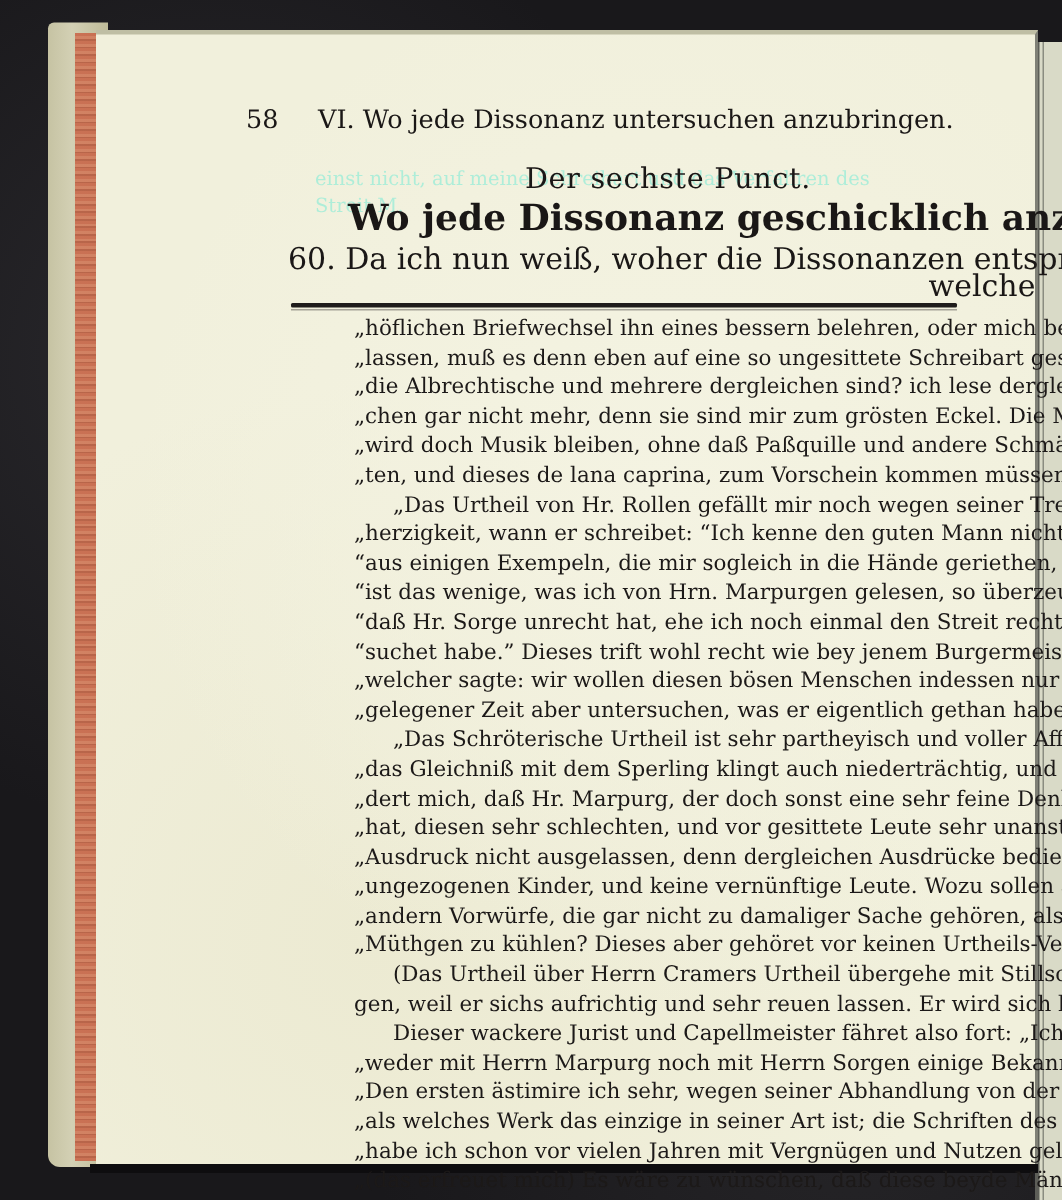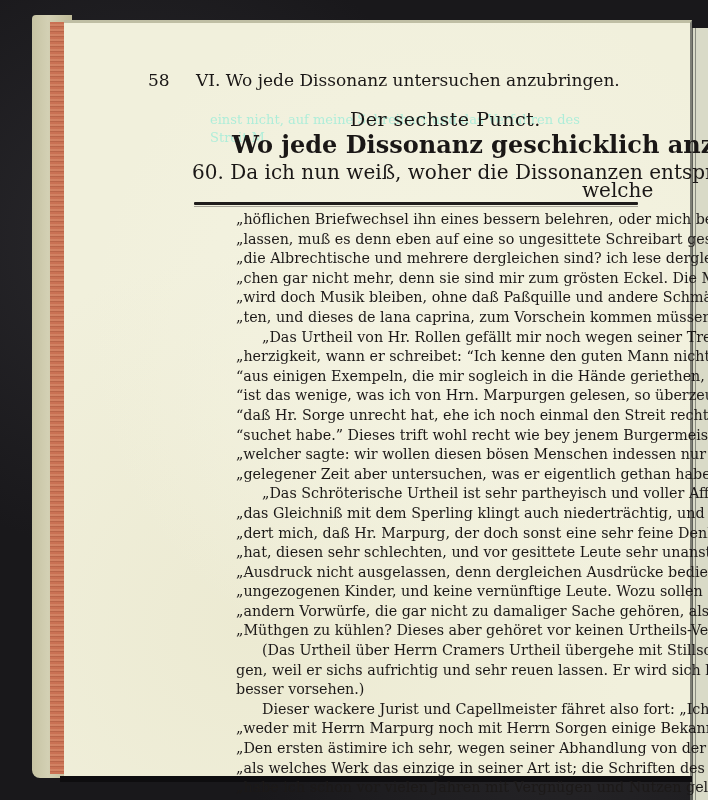--- a/index.html
+++ b/index.html
@@ -39,25 +39,25 @@
       radial-gradient(circle at 60% 40%, #f4f3e2 0, transparent 60%),
       radial-gradient(circle at 30% 80%, #ecead2 0, transparent 50%);
     border-top:3px solid #bfbea4;
     border-right:2px solid #7f8076;
   }
   .bottom-shadow {
     position:absolute; left:60px; top:776px; width:632px; height:6px; background:#0e0d0f;
   }
   .text { position:absolute; color:#1a1716; white-space:nowrap; }
   .running-head { left:148px; top:70px; font-size:17px; }
-  .running-head .pnum { display:inline-block; width:48px; }
+  .running-head .pnum { display:inline-block; width:48px;margin-left:16px; }
   .h-sub { left:350px; top:108px; font-size:19px; letter-spacing:.5px; }
   .h-main { left:232px; top:130px; font-size:24px; font-weight:bold; }
   .p60 { left:192px; top:160px; font-size:20px; }
-  .welche { left:582px; top:178px; font-size:20px; }
+  .welche { left:619px; top:178px; font-size:20px; }
   .rule {
     position:absolute; left:194px; top:202px; width:444px; height:3px;
     background:#1f1c1b; border-radius:1px;
   }
   .rule2 {
     position:absolute; left:194px; top:206px; width:444px; height:1px; background:#5a5652; opacity:.5;
   }
   .body-lines { position:absolute; left:236px; top:210px; width:420px; }
   .line {
     height:19.6px; line-height:19.6px; font-size:14.3px; color:#1c1918;
@@ -111,21 +111,20 @@
   <div class="line indent">„Das Schröterische Urtheil ist sehr partheyisch und voller Affecten;</div>
   <div class="line">„das Gleichniß mit dem Sperling klingt auch niederträchtig, und es wun-</div>
   <div class="line">„dert mich, daß Hr. Marpurg, der doch sonst eine sehr feine Denkungsart</div>
   <div class="line">„hat, diesen sehr schlechten, und vor gesittete Leute sehr unanständigen</div>
   <div class="line">„Ausdruck nicht ausgelassen, denn dergleichen Ausdrücke bedienen sich die</div>
   <div class="line">„ungezogenen Kinder, und keine vernünftige Leute.  Wozu sollen auch die</div>
   <div class="line">„andern Vorwürfe, die gar nicht zu damaliger Sache gehören, als sein</div>
   <div class="line">„Müthgen zu kühlen? Dieses aber gehöret vor keinen Urtheils-Verfasser.</div>
   <div class="line indent">(Das Urtheil über Herrn Cramers Urtheil übergehe mit Stillschwei-</div>
   <div class="line">gen, weil er sichs aufrichtig und sehr reuen lassen.   Er wird sich künftig</div>
-  <div class="line">besser vorsehen.)</div>
   <div class="line indent">Dieser wackere Jurist und Capellmeister fähret also fort: „Ich habe</div>
   <div class="line">„weder mit Herrn Marpurg noch mit Herrn Sorgen einige Bekanntschaft.</div>
   <div class="line">„Den ersten ästimire ich sehr, wegen seiner Abhandlung von der Fuge,</div>
   <div class="line">„als welches Werk das einzige in seiner Art ist; die Schriften des andern</div>
   <div class="line">„habe ich schon vor vielen Jahren mit Vergnügen und Nutzen gelesen.</div>
   <div class="line">„(das erfreuet mich)  Es wäre zu wünschen, daß diese beyde Männer</div>
 
 </div>
 
 </body></html>

